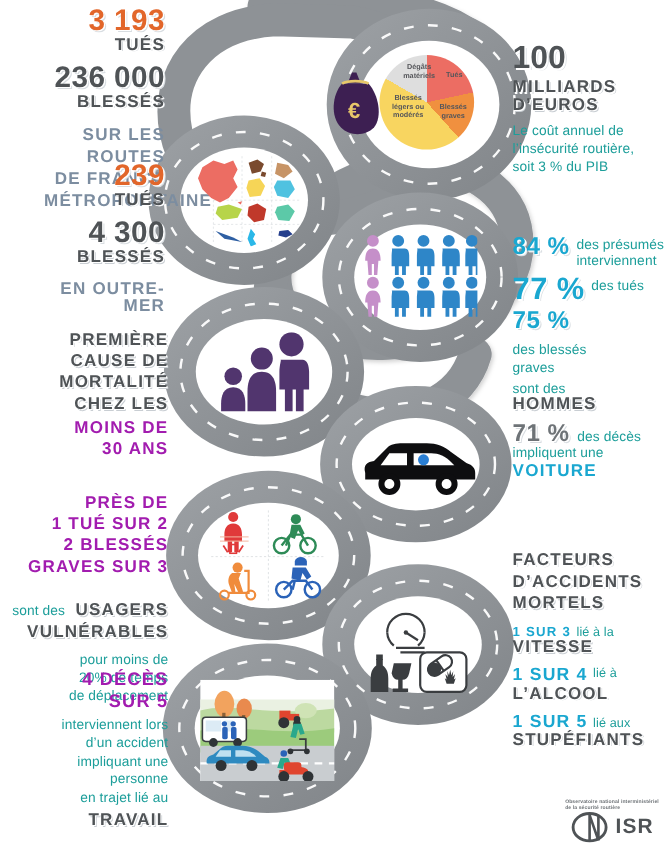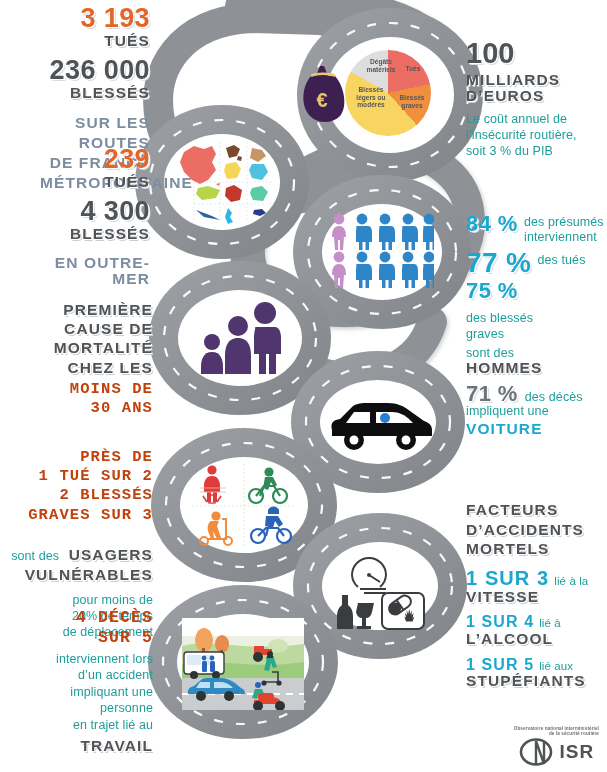--- a/index.html
+++ b/index.html
@@ -21,42 +21,42 @@
 
   .big      { font-size:25px; font-weight:bold; letter-spacing:.4px; }
   .bigger   { font-size:27px; font-weight:bold; letter-spacing:.4px; }
   .cap      { font-size:15.5px; font-weight:bold; letter-spacing:1.1px; }
   .small    { font-size:12.5px; font-weight:normal; letter-spacing:.1px; }
   .small2   { font-size:11.5px; font-weight:normal; letter-spacing:.1px; }
 
   .c-orange { color:#E2662A; }
   .c-dark   { color:#4F5356; }
   .c-grayb  { color:#7C8DA0;padding-left:40px; }
-  .c-blue   { color:#c2410c;font-family:Liberation Mono, monospace; }
+  .c-blue   { color:#a21caf; }
   .c-teal   { color:#1C9E9A; }
   .c-cyan   { color:#1AA7D0; }
   .c-gray   { color:#6E7377; }
 
   
   .emb { text-shadow: 1.2px 1.2px 0 #ffffff, 2px 2px 0 #d8dde1; }
   .emb-l { text-shadow: 1px 1px 0 #ffffff, 1.6px 1.6px 0 #c9ced3; }
 
   .pie-wrap { position:absolute; z-index:4; }
   .pie {
     width:86px; height:86px; border-radius:50%;
     background: conic-gradient(
       #EC6D63 0deg 78deg,
       #F0903F 78deg 138deg,
       #F8D560 138deg 300deg,
       #DEDEDE 300deg 360deg);
   }
   .pie-lbl { position:absolute; font-size:6.6px; font-weight:bold; color:#55565A; line-height:1.15; text-align:center; }
 
   
-  .legend-logo { position:absolute; right:8px; bottom:6px; z-index:6; text-align:right; }
+  .legend-logo { position:absolute; right:8px; bottom:6px; z-index:6; text-align:left; }
   .logo-sub { font-size:4.6px; color:#6E7377; letter-spacing:.1px; line-height:1.25; font-weight:bold; }
 </style>
 </head>
 <body>
 
 <div id="page">
 
   <svg class="road-layer" width="607" height="772" viewBox="0 0 607 772">
     <defs>
       <filter id="sh" x="-20%" y="-20%" width="150%" height="150%">
@@ -241,28 +241,28 @@
 
   <div class="txt left-al" style="left:466px; top:500px; width:141px;">
     <div class="cap c-dark emb-l" style="line-height:1.26;">
       <div>FACTEURS</div>
       <div>D’ACCIDENTS</div>
       <div>MORTELS</div>
     </div>
 
     <div style="margin-top:9px;">
       <div style="display:flex; align-items:baseline; gap:5px;">
-        <span class="cap c-cyan" style="font-size:20px;">1 SUR 3</span>
+        <span class="cap c-cyan" style="font-size:12px;">1 SUR 3</span>
         <span class="small2 c-teal">lié à la</span>
       </div>
       <div class="cap c-dark emb-l">VITESSE</div>
     </div>
 
     <div style="margin-top:9px;">
-      <div style="display:flex; align-items:center; gap:5px;">
+      <div style="display:flex; align-items:flex-start; gap:5px;">
         <span class="cap c-cyan" style="font-size:16px;">1 SUR 4</span>
         <span class="small2 c-teal">lié à</span>
       </div>
       <div class="cap c-dark emb-l">L’ALCOOL</div>
     </div>
 
     <div style="margin-top:9px;">
       <div style="display:flex; align-items:baseline; gap:5px;">
         <span class="cap c-cyan" style="font-size:16px;">1 SUR 5</span>
         <span class="small2 c-teal">lié aux</span>

